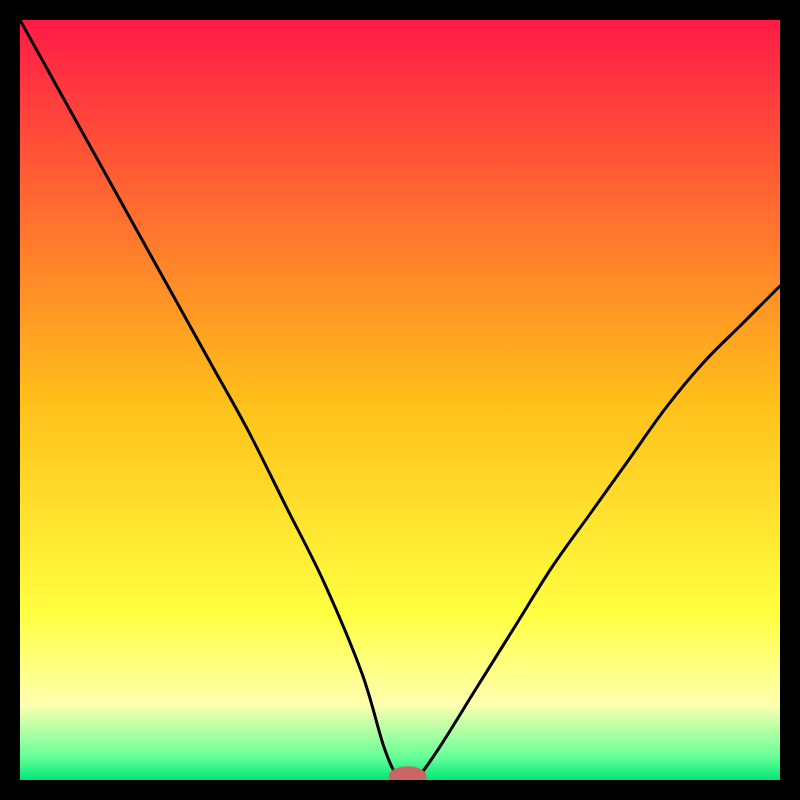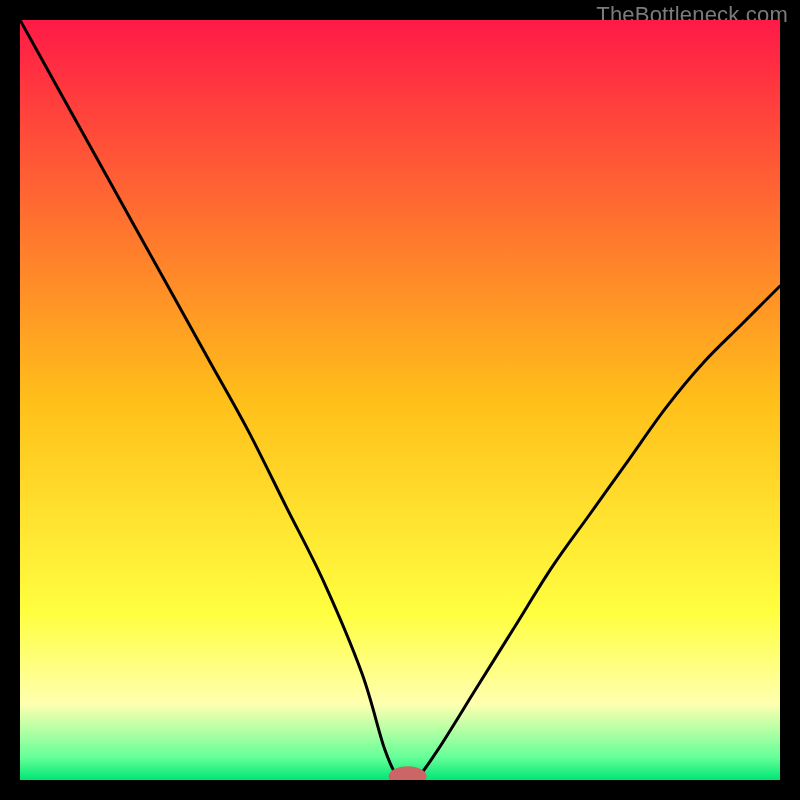--- a/index.html
+++ b/index.html
@@ -33,21 +33,20 @@
     font-weight: 500;
     letter-spacing: 0.2px;
   }
   svg { display: block; }
 </style>
 </head>
 <body>
 
 <div class="frame">
 
-  <div class="watermark">TheBottleneck.com</div>
 
   <div class="plot-area">
     <svg id="chart-svg" width="760" height="760" viewBox="0 0 760 760">
       <defs>
         <linearGradient id="bg-grad" x1="0" y1="0" x2="0" y2="1">
             <stop offset="0%" stop-color="#ff1a47"></stop>
             <stop offset="50%" stop-color="#ffbf1a"></stop>
             <stop offset="78%" stop-color="#ffff40"></stop>
             <stop offset="90%" stop-color="#ffffb0"></stop>
             <stop offset="97%" stop-color="#66ff99"></stop>

